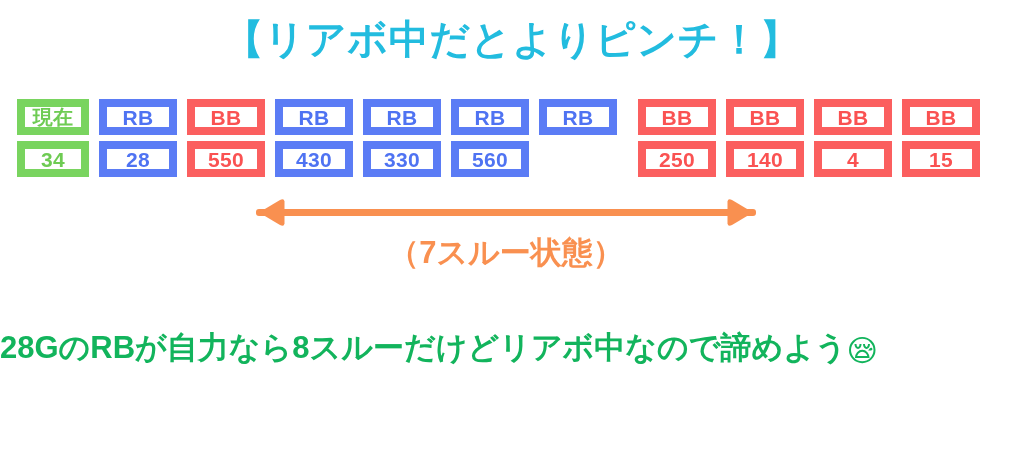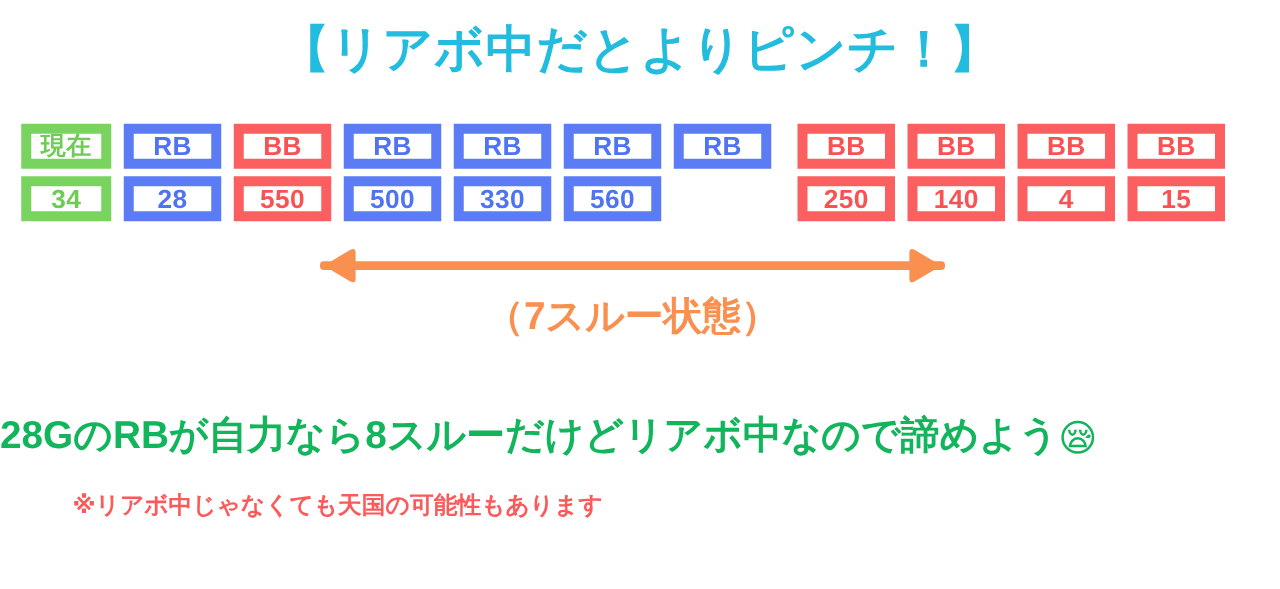--- a/index.html
+++ b/index.html
@@ -140,21 +140,21 @@
       <div class="cell c-blue">28</div>
     </div>
 
     <div class="slot">
       <div class="cell c-red">BB</div>
       <div class="cell c-red">550</div>
     </div>
 
     <div class="slot">
       <div class="cell c-blue">RB</div>
-      <div class="cell c-blue">500</div>
+      <div class="cell c-blue">430</div>
     </div>
 
     <div class="slot">
       <div class="cell c-blue">RB</div>
       <div class="cell c-blue">330</div>
     </div>
 
     <div class="slot">
       <div class="cell c-blue">RB</div>
       <div class="cell c-blue">560</div>
@@ -195,15 +195,14 @@
       </g>
     </svg>
   </div>
 
   <div class="arrow-caption">（7スルー状態）</div>
 
   <div class="conclusion">
     <span>28GのRBが自力なら8スルーだけどリアボ中なので諦めよう</span><span class="emoji">😪</span>
   </div>
 
-  <div class="footnote">※リアボ中じゃなくても天国の可能性もあります</div>
 
 </div>
 
 </body></html>

